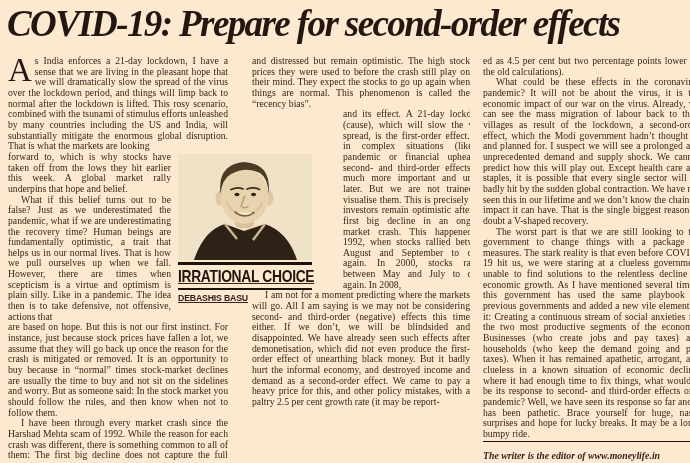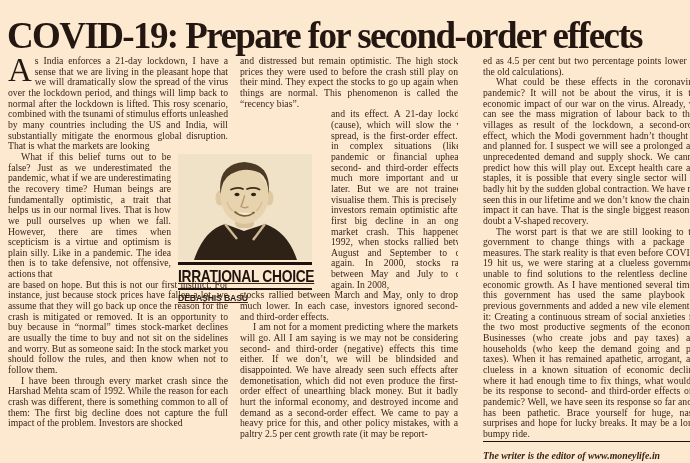--- a/index.html
+++ b/index.html
@@ -11,35 +11,36 @@
   *{margin:0;padding:0;box-sizing:border-box;}
   html,body{width:690px;height:463px;}
   body{
     background:var(--bg);
     font-family:"Liberation Serif","DejaVu Serif",serif;
     color:var(--ink);
     overflow:hidden;
   }
   .page{position:relative;width:690px;height:463px;background:var(--bg);overflow:hidden;}
   .headline{
-    position:absolute;left:7px;top:14px;
+    position:absolute;left:7px;top:2px;
     font-family:"Liberation Serif","DejaVu Serif",serif;
     font-weight:700;
     font-size:37px;
     letter-spacing:-1.6px;
     white-space:nowrap;
     color:var(--headline_ink);
+    font-style:italic;
   }
   .col{
     position:absolute;top:56px;height:405px;overflow:hidden;
     font-size:9.7px;line-height:10.65px;text-align:justify;
     hyphens:auto;-webkit-hyphens:auto;
   }
   .col1{left:8px;width:220px;}
-  .col2{left:240px;width:218px;}
+  .col2{left:252px;width:218px;}
   .col3{left:483px;width:217px;position:absolute;}
   .para{margin:0;}
   .para.indent{text-indent:13px;}
   .narrow1{width:163px;}
   .narrow2{width:145px;margin-left:91px;}
   .dropcap{
     float:left;
     font-size:33px;line-height:26px;
     padding:1px 3px 0 0;
     color:var(--headline_ink);
@@ -77,32 +78,32 @@
 </head>
 <body>
 
 <div class="page">
 
   <h1 class="headline">COVID-19: Prepare for second-order effects</h1>
 
   <div class="col col1">
     <p class="para"><span class="dropcap">A</span><span>s India enforces a 21-day lockdown, I have a sense that we are living in the pleasant hope that we will dramatically slow the spread of the virus over the lockdown period, and things will limp back to normal after the lockdown is lifted. This rosy scenario, combined with the tsunami of stimulus efforts unleashed by many countries including the US and India, will substantially mitigate the enormous global disruption. That is what the markets are looking</span></p>
     <div class="narrow1">
+      <p class="para">forward to, which is why stocks have taken off from the lows they hit earlier this week. A global market rally underpins that hope and belief.</p>
       <p class="para indent">What if this belief turns out to be false? Just as we underestimated the pandemic, what if we are underestimating the recovery time? Human beings are fundamentally optimistic, a trait that helps us in our normal lives. That is how we pull ourselves up when we fall. However, there are times when scepticism is a virtue and optimism is plain silly. Like in a pandemic. The idea then is to take defensive, not offensive, actions that</p>
     </div>
     <p class="para">are based on hope. But this is not our first instinct. For instance, just because stock prices have fallen a lot, we assume that they will go back up once the reason for the crash is mitigated or removed. It is an opportunity to buy because in “normal” times stock-market declines are usually the time to buy and not sit on the sidelines and worry. But as someone said: In the stock market you should follow the rules, and then know when not to follow them.</p>
     <p class="para indent">I have been through every market crash since the Harshad Mehta scam of 1992. While the reason for each crash was different, there is something common to all of them: The first big decline does not capture the full impact of the problem. Investors are shocked</p>
   </div>
 
   <div class="col col2">
     <p class="para">and distressed but remain optimistic. The high stock prices they were used to before the crash still play on their mind. They expect the stocks to go up again when things are normal. This phenomenon is called the “recency bias”.</p>
     <div class="narrow2">
       <p class="para">and its effect. A 21-day lockdown (cause), which will slow the virus spread, is the first-order effect. But in complex situations (like a pandemic or financial upheaval), second- and third-order effects are much more important and unfold later. But we are not trained to visualise them. This is precisely why investors remain optimistic after the first big decline in an ongoing market crash. This happened in 1992, when stocks rallied between August and September to crash again. In 2000, stocks rallied between May and July to crash again. In 2008,</p>
     </div>
-    <p class="para">stocks rallied between March and May, only to drop much lower. In each case, investors ignored second- and third-order effects.</p>
     <p class="para indent">I am not for a moment predicting where the markets will go. All I am saying is we may not be considering second- and third-order (negative) effects this time either. If we don’t, we will be blindsided and disappointed. We have already seen such effects after demonetisation, which did not even produce the first-order effect of unearthing black money. But it badly hurt the informal economy, and destroyed income and demand as a second-order effect. We came to pay a heavy price for this, and other policy mistakes, with a paltry 2.5 per cent growth rate (it may be report-</p>
   </div>
 
   <div class="col col3">
     <p class="para">ed as 4.5 per cent but two percentage points lower by the old calculations).</p>
     <p class="para indent">What could be these effects in the coronavirus pandemic? It will not be about the virus, it is the economic impact of our war on the virus. Already, we can see the mass migration of labour back to their villages as result of the lockdown, a second-order effect, which the Modi government hadn’t thought of and planned for. I suspect we will see a prolonged and unprecedented demand and supply shock. We cannot predict how this will play out. Except health care and staples, it is possible that every single sector will be badly hit by the sudden global contraction. We have not seen this in our lifetime and we don’t know the chain of impact it can have. That is the single biggest reason to doubt a V-shaped recovery.</p>
     <p class="para indent">The worst part is that we are still looking to the government to change things with a package of measures. The stark reality is that even before COVID-19 hit us, we were staring at a clueless government unable to find solutions to the relentless decline in economic growth. As I have mentioned several times, this government has used the same playbook of previous governments and added a new vile element to it: Creating a continuous stream of social anxieties for the two most productive segments of the economy: Businesses (who create jobs and pay taxes) and households (who keep the demand going and pay taxes). When it has remained apathetic, arrogant, and clueless in a known situation of economic decline, where it had enough time to fix things, what would it be its response to second- and third-order effects of a pandemic? Well, we have seen its response so far and it has been pathetic. Brace yourself for huge, nasty surprises and hope for lucky breaks. It may be a long, bumpy ride.</p>
     <div class="footer">
       <div>The writer is the editor of www.moneylife.in</div>
     </div>

